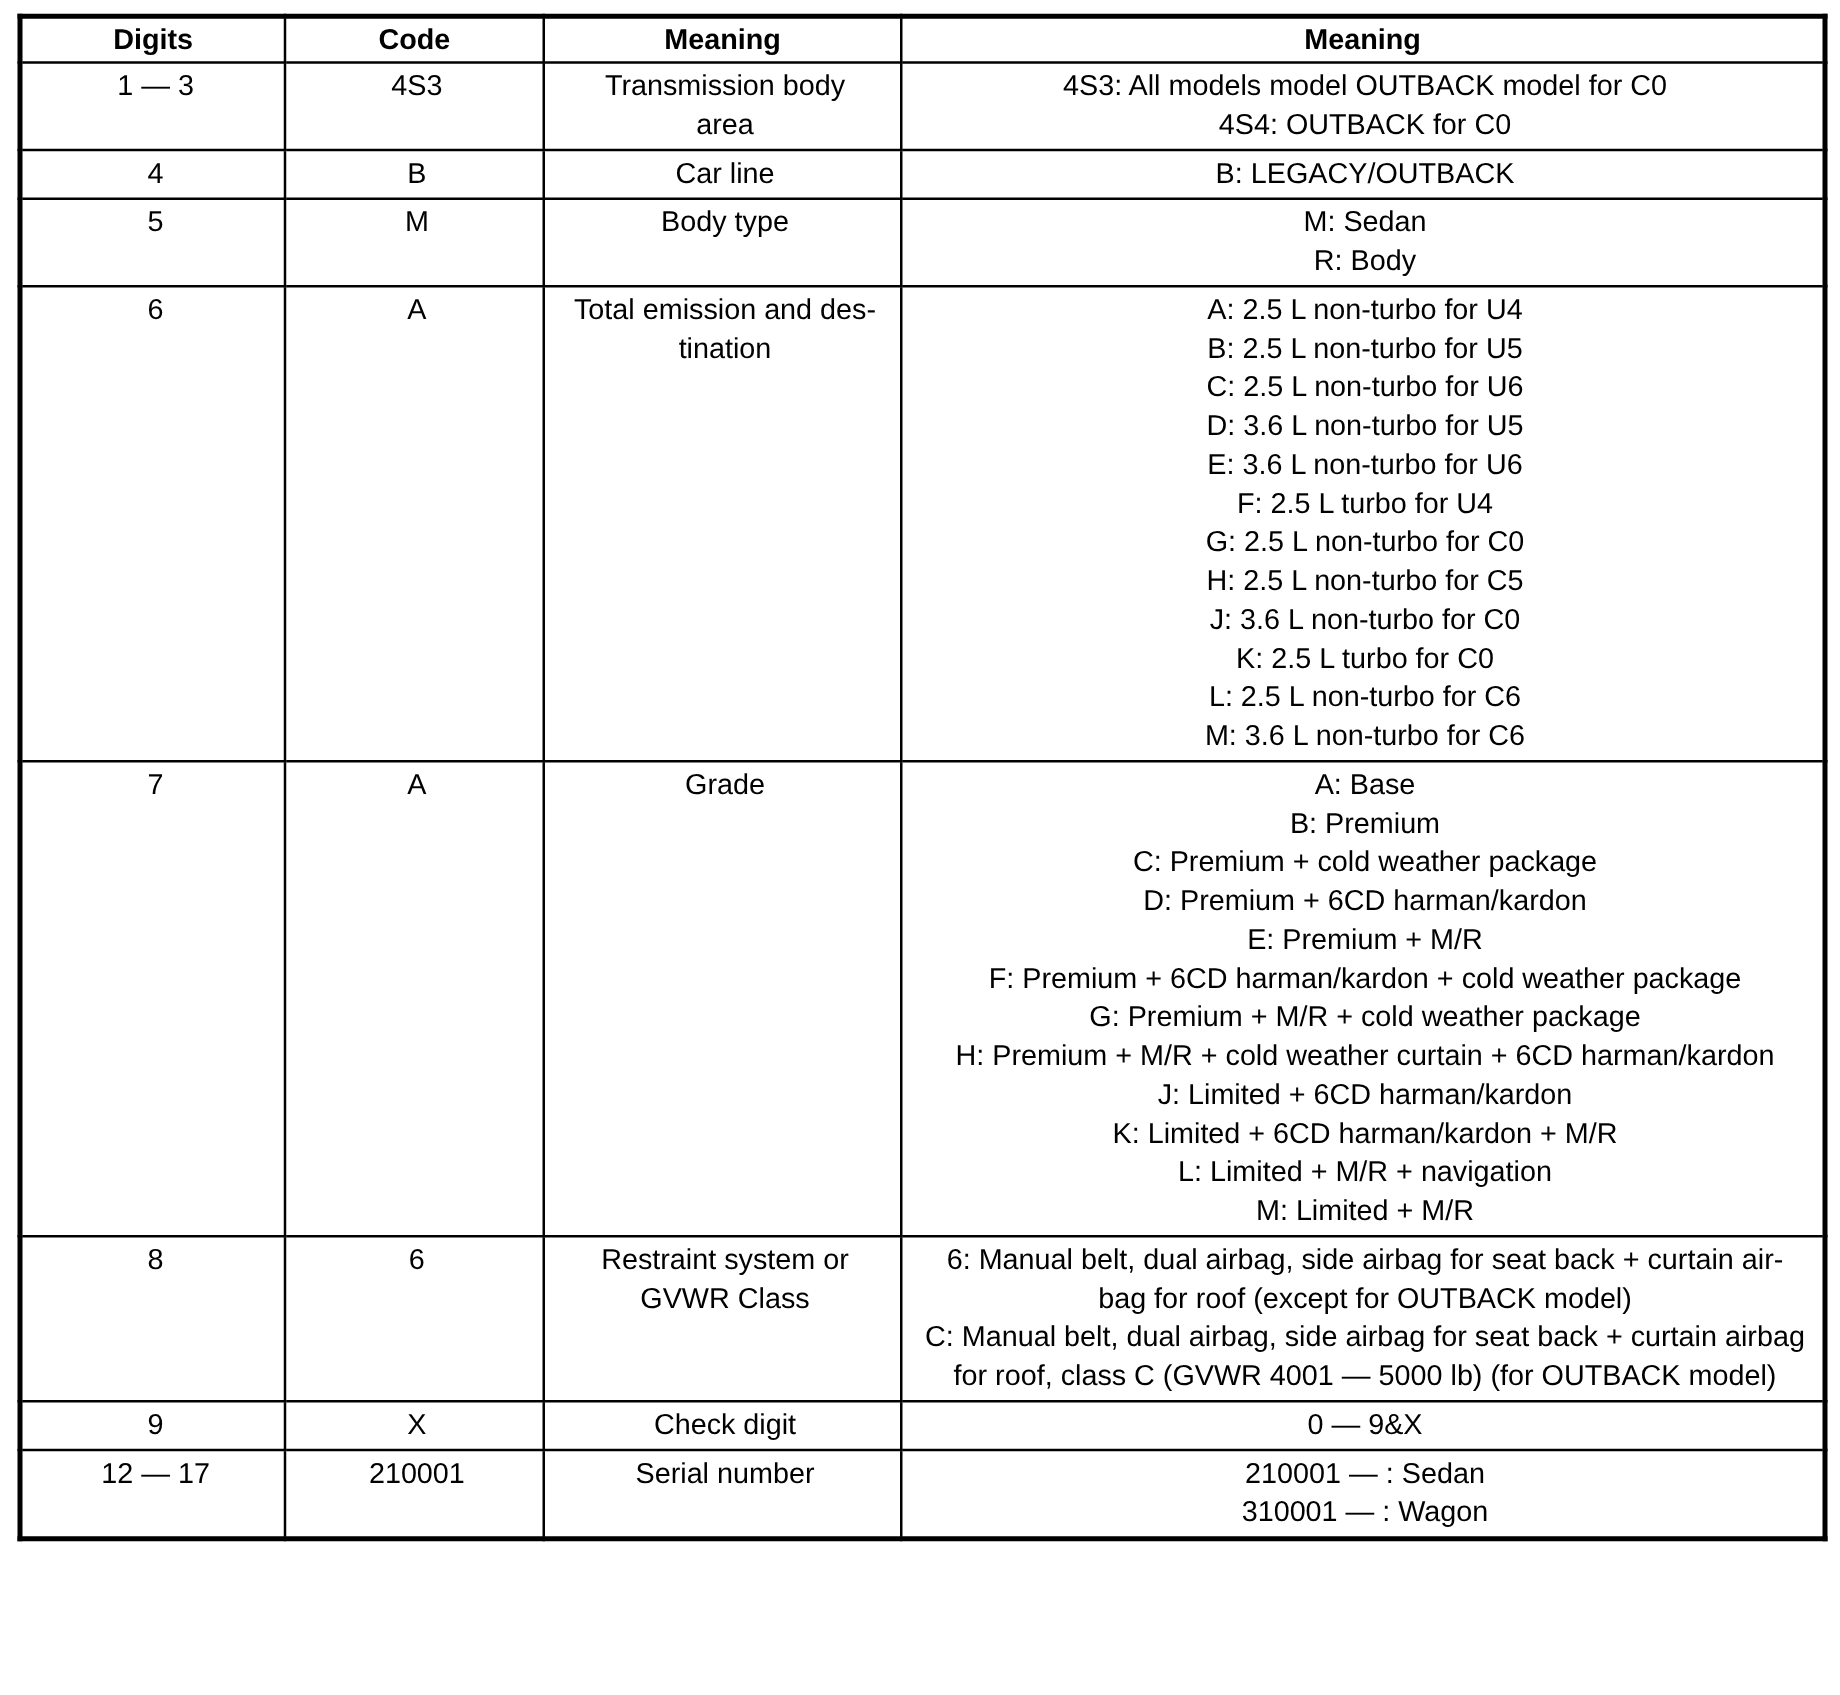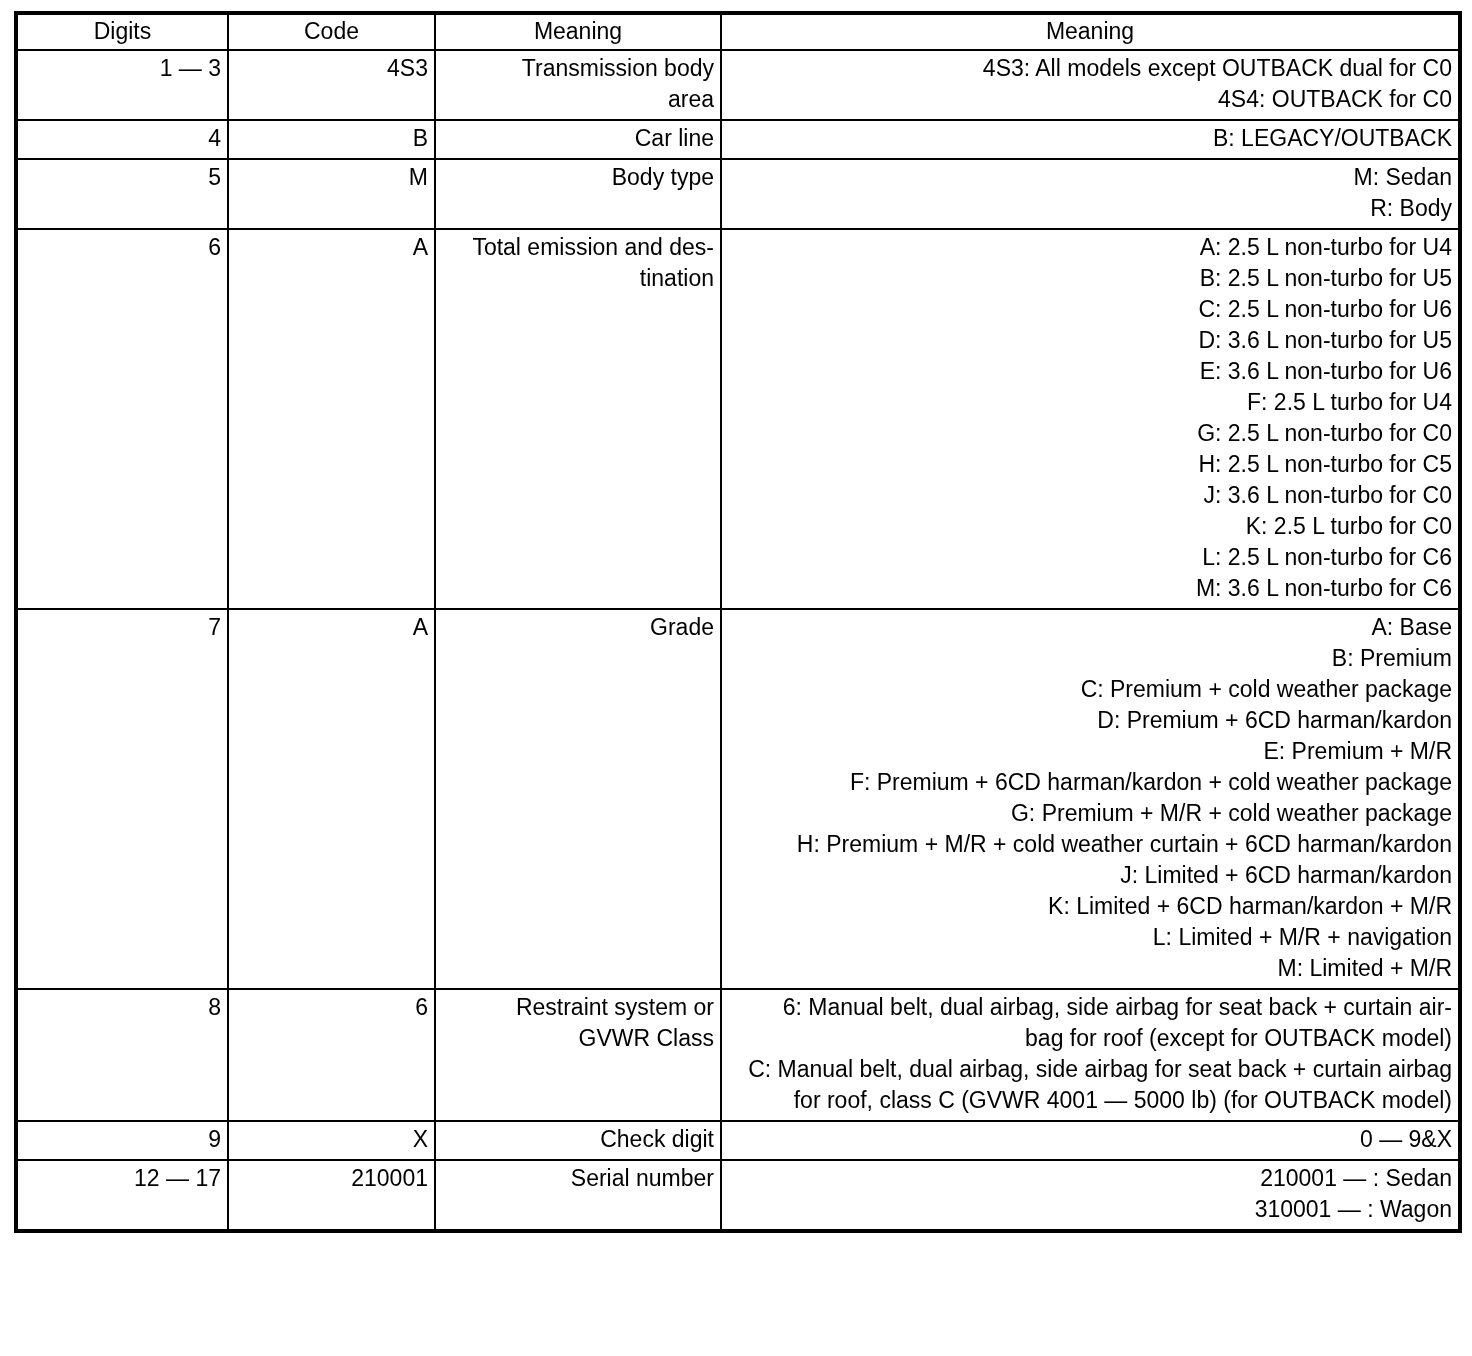--- a/index.html
+++ b/index.html
@@ -24,27 +24,27 @@
   table.vin-table th,
   table.vin-table td {
     border: 2px solid #000000;
     font-size: 23px;
     line-height: 31px;
     vertical-align: top;
     overflow: hidden;
     white-space: nowrap;
   }
   table.vin-table th {
-    font-weight: normal;
+    font-weight: bold;
     text-align: center;
     padding: 1px 4px 2px 4px;
   }
   table.vin-table td {
     padding: 2px 6px 4px 10px;
-    text-align: right;
+    text-align: center;
   }
   .line {
     white-space: nowrap;
   }
   col.c-digits  { width: 212px; }
   col.c-code    { width: 207px; }
   col.c-meaning { width: 286px; }
   col.c-details { width: 739px; }
 </style>
 </head>
@@ -67,21 +67,21 @@
   </thead>
   <tbody>
       <tr>
         <td>1 — 3</td>
         <td>4S3</td>
         <td>
           <div class="line">Transmission body</div>
           <div class="line">area</div>
         </td>
         <td>
-          <div class="line">4S3: All models except OUTBACK dual for C0</div>
+          <div class="line">4S3: All models model OUTBACK model for C0</div>
           <div class="line">4S4: OUTBACK for C0</div>
         </td>
       </tr>
       <tr>
         <td>4</td>
         <td>B</td>
         <td>
           <div class="line">Car line</div>
         </td>
         <td>

